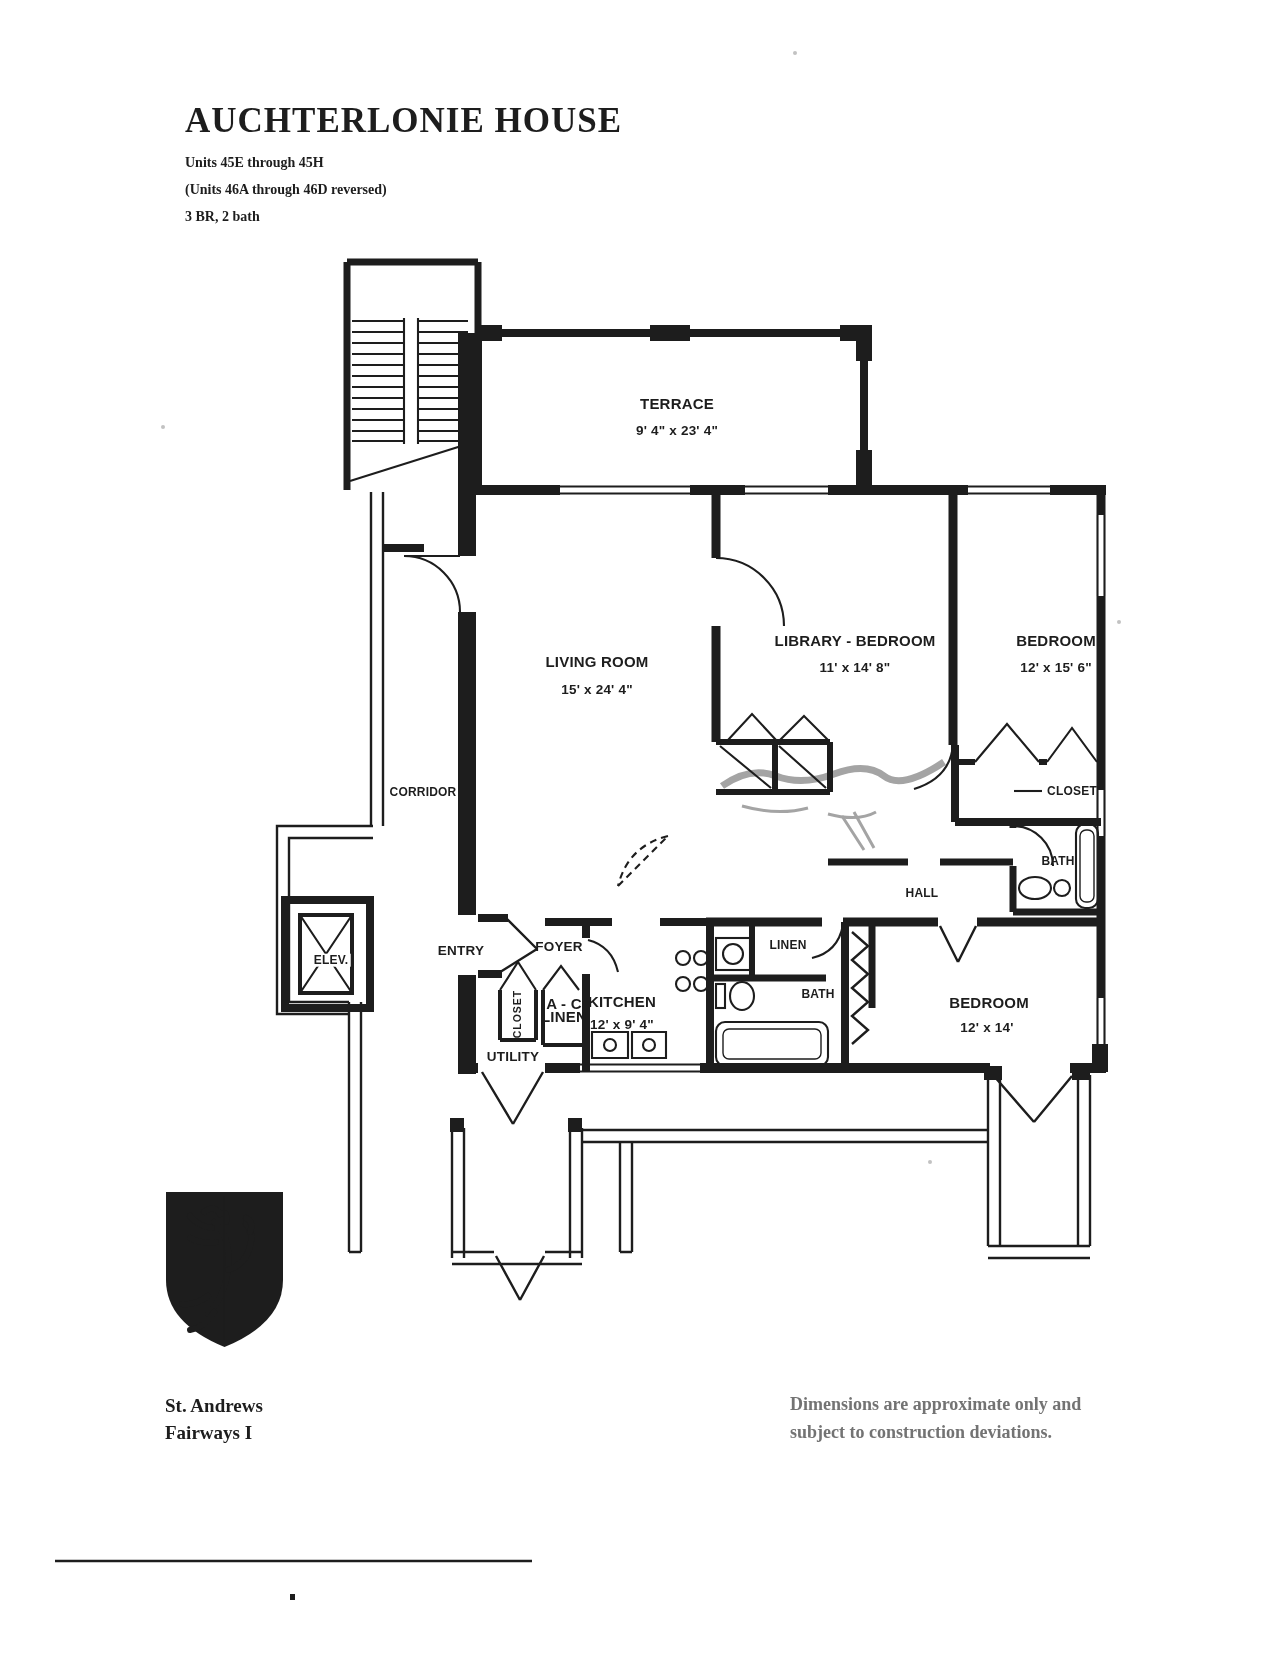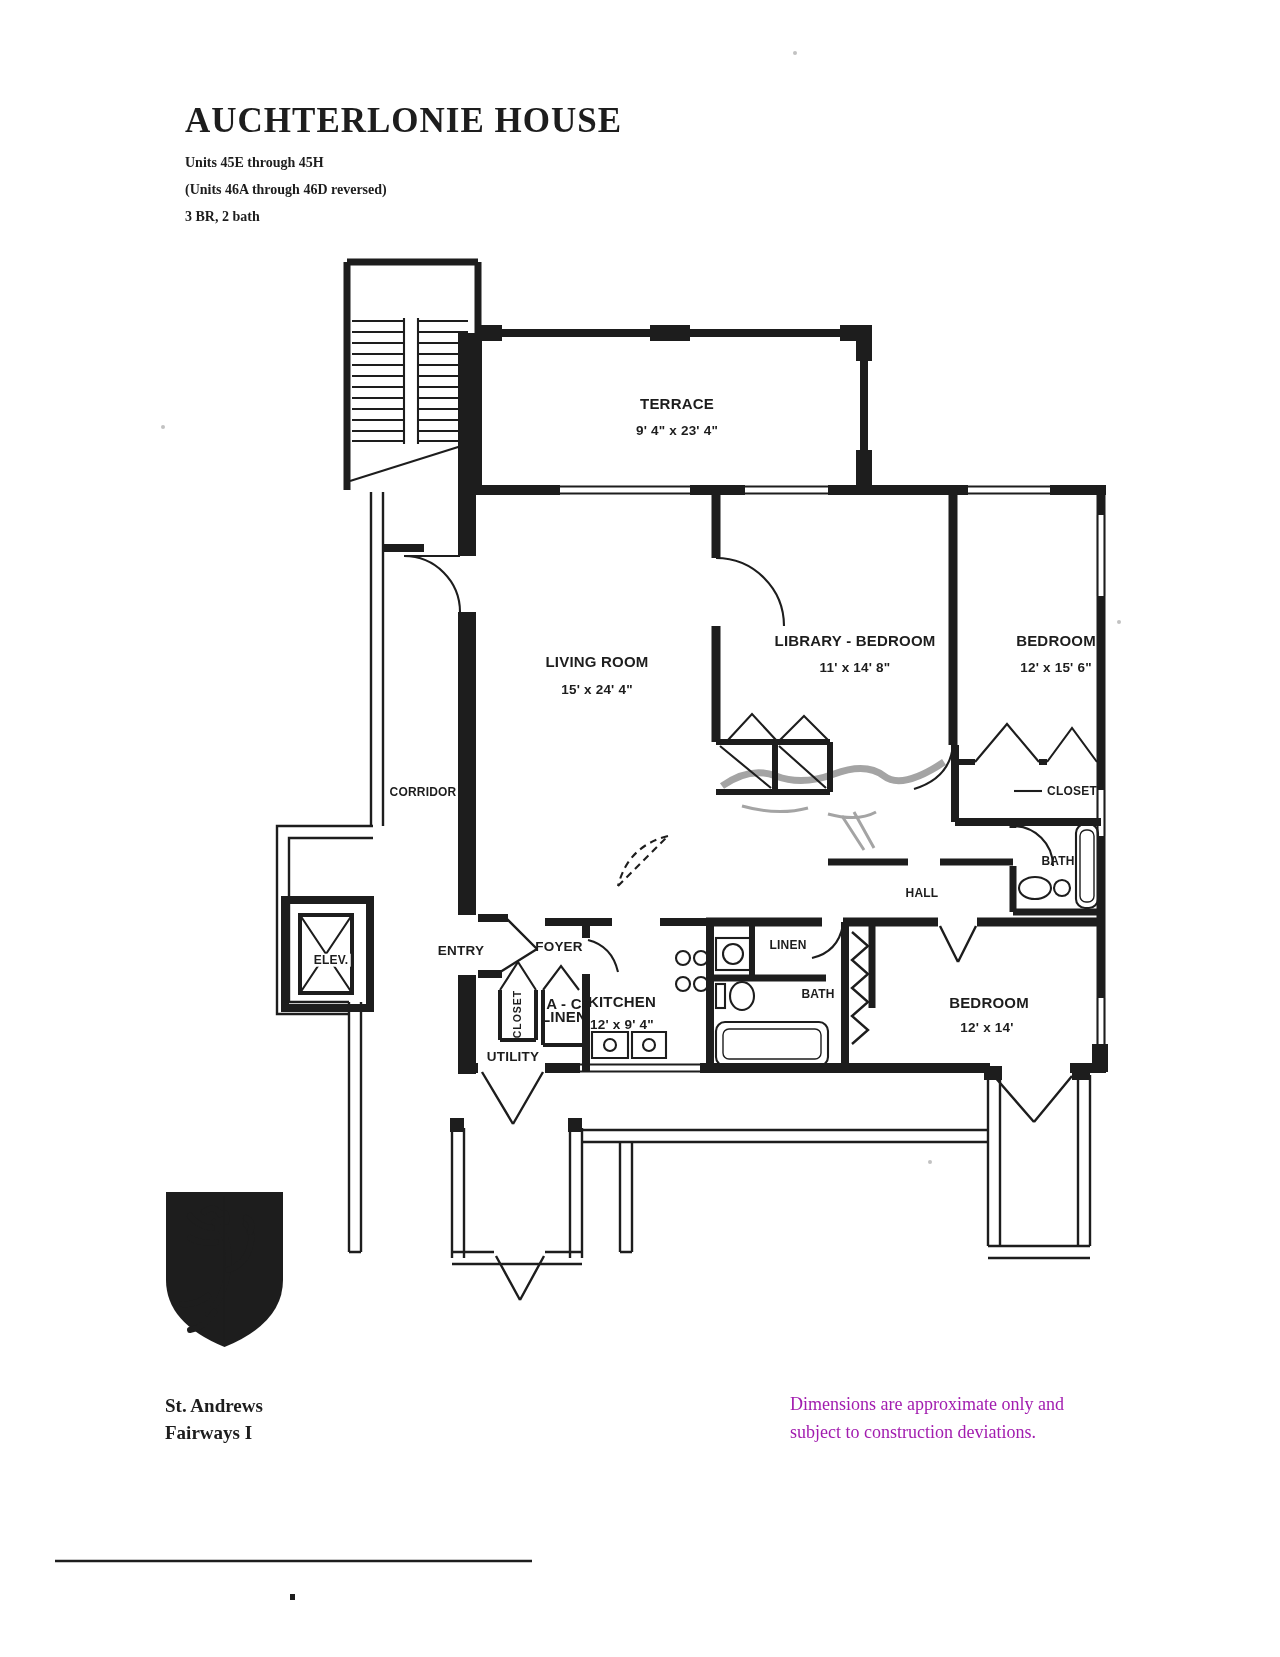--- a/index.html
+++ b/index.html
@@ -18,21 +18,21 @@
        line-height:1.05;white-space:nowrap;letter-spacing:.2px;}
   .lbl.big{font-size:15px;}
   .lbl.dim{font-size:13.5px;}
   .lbl.sm{font-size:12px;}
   .lbl.bg{background:#fff;padding:0 2px;text-align:center;}
   .lbl.vert{transform:translate(-50%,-50%) rotate(-90deg);font-size:10.5px;letter-spacing:1px;}
   .lbl.two{text-align:center;font-size:15px;line-height:12.5px;}
   .crest-text{position:absolute;left:165px;top:1392px;font-family:"Liberation Serif",serif;
        font-weight:700;font-size:19px;line-height:27px;}
   .disclaimer{position:absolute;left:790px;top:1390px;font-family:"Liberation Serif",serif;
-       font-size:18px;line-height:28px;color:#a21caf;}
+       font-size:18px;line-height:28px;color:#737373;font-weight:bold;}
 </style>
 </head>
 <body>
 
 <div class="page">
 
   <div class="title">
     <h1>AUCHTERLONIE HOUSE</h1>
     <div class="sub">
       <div>Units 45E through 45H</div>

